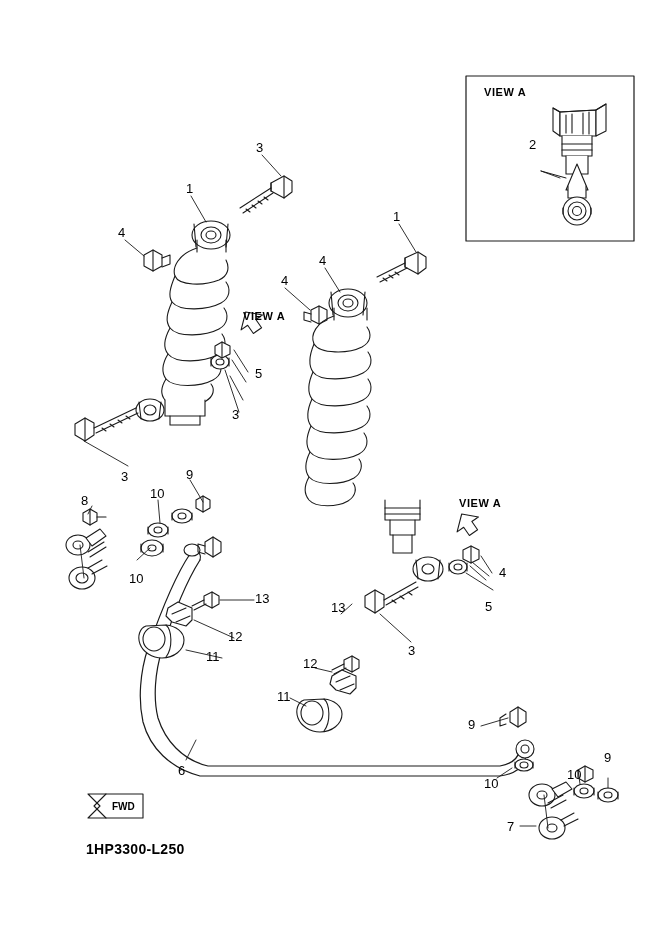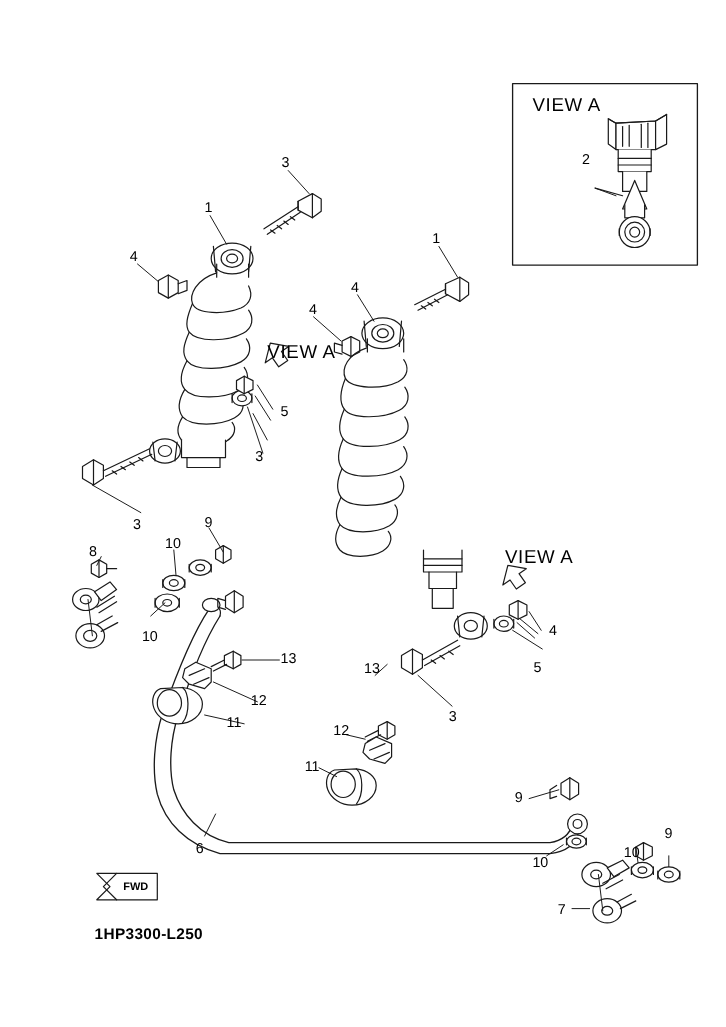--- a/index.html
+++ b/index.html
@@ -30,22 +30,22 @@
     position: absolute;
     font-family: "Liberation Sans", sans-serif;
     font-size: 13px;
     color: #000;
     white-space: nowrap;
     line-height: 1;
   }
   .viewlbl {
     position: absolute;
     font-family: "Liberation Sans", sans-serif;
-    font-size: 17px;
-    font-weight: normal;
+    font-size: 11px;
+    font-weight: bold;
     letter-spacing: 0.6px;
     color: #000;
     white-space: nowrap;
   }
   .partcode {
     position: absolute;
     font-family: "Liberation Sans", sans-serif;
     font-size: 14px;
     font-weight: bold;
     letter-spacing: 0.3px;

